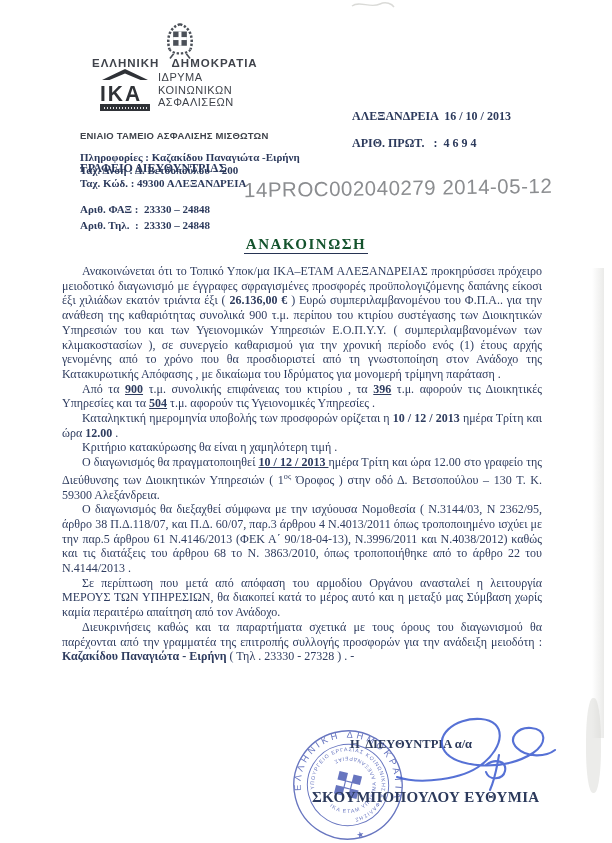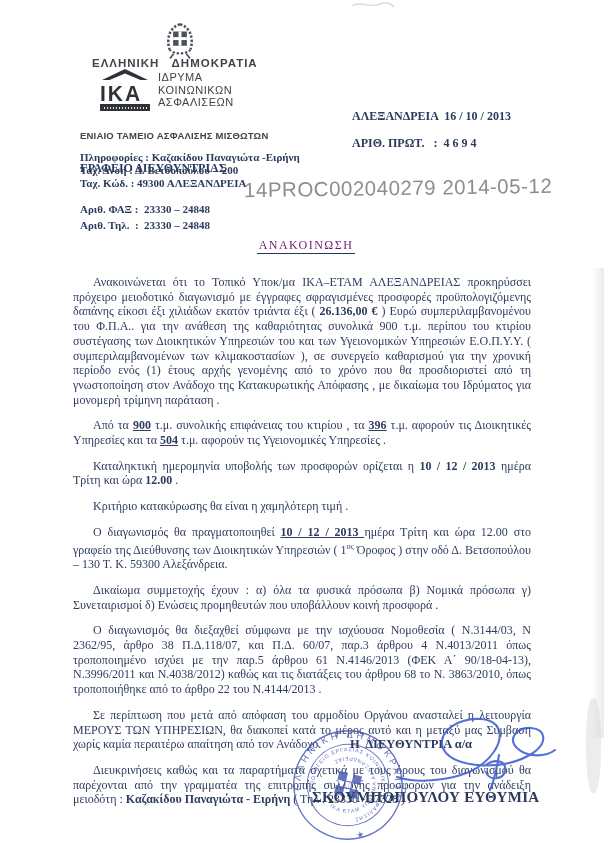--- a/index.html
+++ b/index.html
@@ -32,25 +32,25 @@
   .fax{left:80px;top:203px;}
   .city-date{left:352px;top:109px;font-size:12px;font-weight:bold;}
   .protocol{left:352px;top:136px;font-size:12px;font-weight:bold;}
 
   .watermark{left:244px;top:176px;font-family:"Liberation Sans",sans-serif;
              font-size:20.5px;color:#8b8d90;letter-spacing:.5px;white-space:pre;
              transform:rotate(-.8deg);}
 
   
   .title-row{left:0;top:235px;width:612px;text-align:center;}
-  .doc-title{font-weight:normal;font-size:12px;letter-spacing:1.5px;color:#701a75;
+  .doc-title{font-weight:bold;font-size:15px;letter-spacing:1.5px;color:#14532d;
              border-bottom:1.6px solid #273453;padding:0 2px 1px 2px;}
   .body-block{left:62px;top:264px;width:480px;font-size:12px;line-height:14.7px;
               text-align:justify;color:#2e3c5f;}
-  .body-block p{margin:11px;text-indent:20px;}
+  .body-block p{margin:0;text-indent:20px;}
   .body-block .b{font-weight:bold;}
   .body-block .u{text-decoration:underline;}
   .body-block .sup{vertical-align:super;font-size:.68em;}
 
   
   .sig-role{left:350px;top:737px;font-size:12.5px;font-weight:bold;white-space:pre;z-index:4;text-align:center;}
   .sig-name{left:312px;top:789px;font-size:15px;font-weight:bold;letter-spacing:.3px;z-index:4;}
   .stamp{left:287px;top:727px;z-index:2;}
   .signature{left:383px;top:713px;z-index:5;}
 
@@ -118,21 +118,20 @@
   <div class="abs title-row">
     <span class="doc-title">ΑΝΑΚΟΙΝΩΣΗ</span>
   </div>
 
   <div class="abs body-block">
       <p><span>Ανακοινώνεται ότι το Τοπικό Υποκ/μα ΙΚΑ–ΕΤΑΜ ΑΛΕΞΑΝΔΡΕΙΑΣ προκηρύσσει πρόχειρο μειοδοτικό διαγωνισμό με έγγραφες σφραγισμένες προσφορές προϋπολογιζόμενης δαπάνης είκοσι έξι χιλιάδων εκατόν τριάντα έξι ( </span><span class="b">26.136,00 €</span><span> ) Ευρώ συμπεριλαμβανομένου του Φ.Π.Α.. για την ανάθεση της καθαριότητας συνολικά 900 τ.μ. περίπου του κτιρίου συστέγασης των Διοικητικών Υπηρεσιών του και των Υγειονομικών Υπηρεσιών Ε.Ο.Π.Υ.Υ. ( συμπεριλαμβανομένων των κλιμακοστασίων ), σε συνεργείο καθαρισμού για την χρονική περίοδο ενός (1) έτους αρχής γενομένης από το χρόνο που θα προσδιοριστεί από τη γνωστοποίηση στον Ανάδοχο της Κατακυρωτικής Απόφασης , με δικαίωμα του Ιδρύματος για μονομερή τρίμηνη παράταση .</span></p>
       <p><span>Από τα </span><span class="b u">900</span><span> τ.μ. συνολικής επιφάνειας του κτιρίου , τα </span><span class="b u">396</span><span> τ.μ. αφορούν τις Διοικητικές Υπηρεσίες και τα </span><span class="b u">504</span><span> τ.μ. αφορούν τις Υγειονομικές Υπηρεσίες .</span></p>
       <p><span>Καταληκτική ημερομηνία υποβολής των προσφορών ορίζεται η </span><span class="b">10 / 12 / 2013</span><span> ημέρα Τρίτη και ώρα </span><span class="b">12.00</span><span> .</span></p>
       <p><span>Κριτήριο κατακύρωσης θα είναι η χαμηλότερη τιμή .</span></p>
       <p><span>Ο διαγωνισμός θα πραγματοποιηθεί </span><span class="b u"> 10 / 12 / 2013 </span><span> ημέρα Τρίτη και ώρα 12.00 στο γραφείο της Διεύθυνσης των Διοικητικών Υπηρεσιών ( 1</span><span class="sup">ος</span><span> Όροφος ) στην οδό Δ. Βετσοπούλου – 130 Τ. Κ. 59300 Αλεξάνδρεια.</span></p>
-      <p><span>Δικαίωμα συμμετοχής έχουν : α) όλα τα φυσικά πρόσωπα β) Νομικά πρόσωπα γ) Συνεταιρισμοί δ) Ενώσεις προμηθευτών που υποβάλλουν κοινή προσφορά .</span></p>
       <p><span>Ο διαγωνισμός θα διεξαχθεί σύμφωνα με την ισχύουσα Νομοθεσία ( Ν.3144/03, Ν 2362/95, άρθρο 38 Π.Δ.118/07, και Π.Δ. 60/07, παρ.3 άρθρου 4 Ν.4013/2011 όπως τροποποιημένο ισχύει με την παρ.5 άρθρου 61 Ν.4146/2013 (ΦΕΚ Α΄ 90/18-04-13), Ν.3996/2011 και Ν.4038/2012) καθώς και τις διατάξεις του άρθρου 68 το Ν. 3863/2010, όπως τροποποιήθηκε από το άρθρο 22 του Ν.4144/2013 .</span></p>
       <p><span>Σε περίπτωση που μετά από απόφαση του αρμοδίου Οργάνου ανασταλεί η λειτουργία ΜΕΡΟΥΣ ΤΩΝ ΥΠΗΡΕΣΙΩΝ, θα διακοπεί κατά το μέρος αυτό και η μεταξύ μας Σύμβαση χωρίς καμία περαιτέρω απαίτηση από τον Ανάδοχο.</span></p>
       <p><span>Διευκρινήσεις καθώς και τα παραρτήματα σχετικά με τους όρους του διαγωνισμού θα παρέχονται από την γραμματέα της επιτροπής συλλογής προσφορών για την ανάδειξη μειοδότη : </span><span class="b">Καζακίδου Παναγιώτα - Ειρήνη</span><span> ( Τηλ . 23330 - 27328 ) . -</span></p>
     </div>
 
   <div class="abs sig-role">Η  ΔΙΕΥΘΥΝΤΡΙΑ α/α</div>
   <div class="abs sig-name">ΣΚΟΥΜΠΟΠΟΥΛΟΥ ΕΥΘΥΜΙΑ</div>
 
   <svg class="abs signature" width="185" height="88" viewBox="0 0 185 88">
     <g fill="none" stroke="#3f5ed0" stroke-width="2.1" stroke-linecap="round" opacity=".88">

